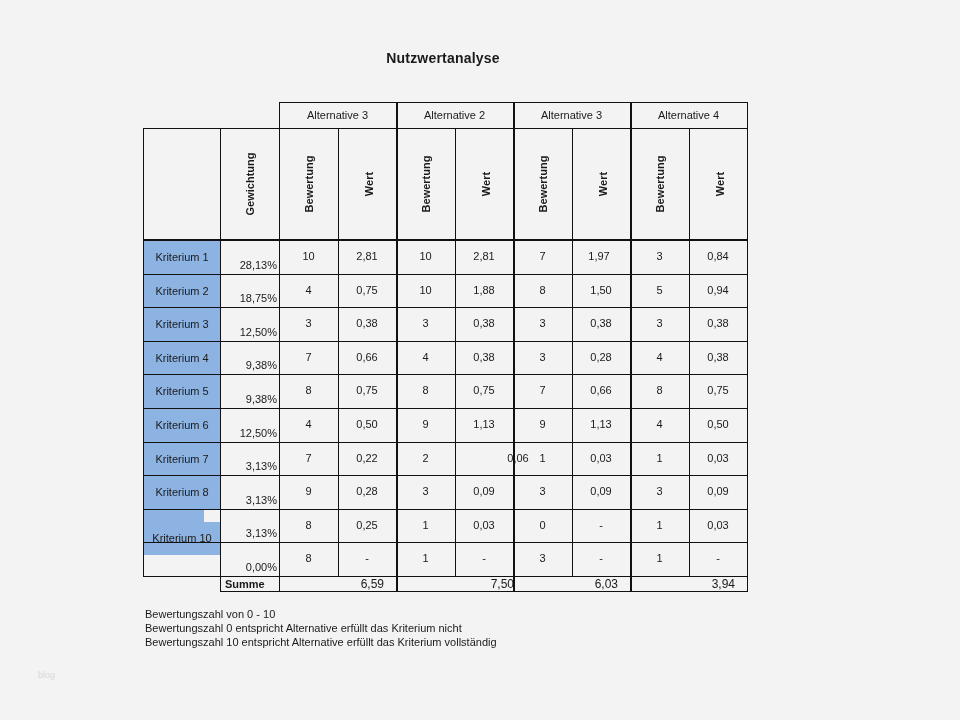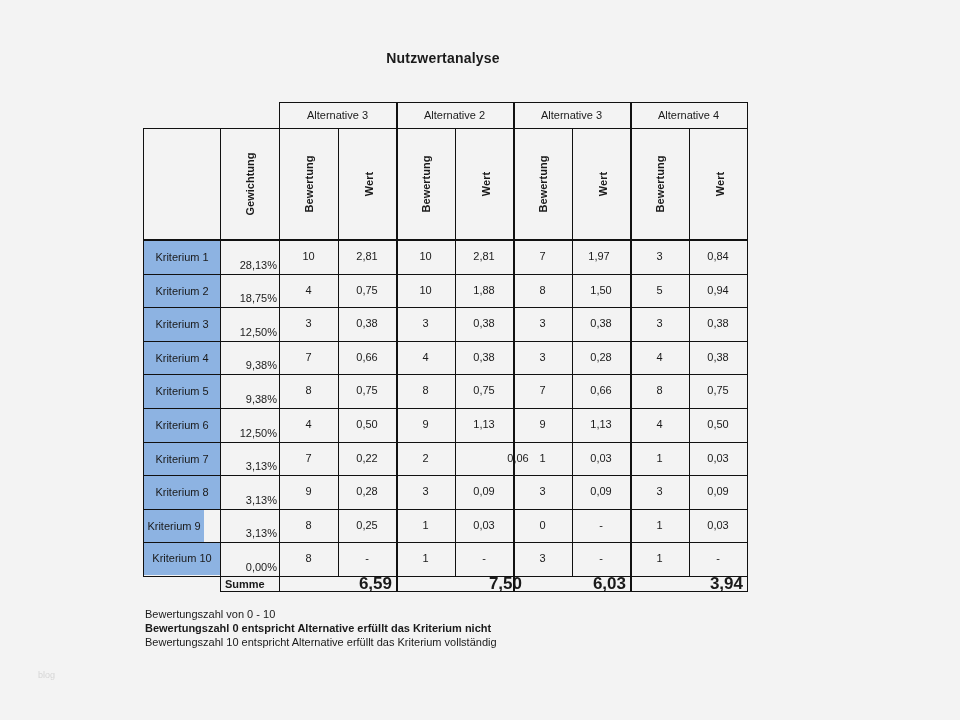--- a/index.html
+++ b/index.html
@@ -25,40 +25,40 @@
       position: absolute; transform: rotate(-90deg); transform-origin: center center;
       font-size: 11px; font-weight: bold; white-space: nowrap;
     }
     .crit {
       background: #8db3e2;
       justify-content: center; align-items: flex-start; padding-top: 10px;
     }
     .weight { justify-content: flex-end; align-items: flex-end; padding: 0 2px 3px 0; }
     .val { align-items: flex-start; padding-top: 10px; }
     .summe-label { justify-content: flex-start; padding-left: 5px; font-weight: bold; font-size: 11px; }
-    .summe-val { justify-content: flex-end; padding-right: 4px; font-weight: bold; font-size: 17px; }
+    .summe-val { justify-content: flex-end; padding-right: 12px; font-weight: normal; font-size: 12px; }
     .note { position: absolute; left: 145px; font-size: 11px; line-height: 13px; }
     .watermark { position: absolute; left: 38px; top: 670px; font-size: 9px; color: #d6d6d6; }
   </style>
 </head>
 <body>
 
 <div class="title">Nutzwertanalyse</div>
 
 <div id="table">
     <div class="cell crit" style="left: 144px; top: 241px; width: 76px; height: 32.6px;">Kriterium 1</div>
     <div class="cell crit" style="left: 144px; top: 274.6px; width: 76px; height: 32.6px;">Kriterium 2</div>
     <div class="cell crit" style="left: 144px; top: 308.2px; width: 76px; height: 32.6px;">Kriterium 3</div>
     <div class="cell crit" style="left: 144px; top: 341.8px; width: 76px; height: 32.6px;">Kriterium 4</div>
     <div class="cell crit" style="left: 144px; top: 375.4px; width: 76px; height: 32.6px;">Kriterium 5</div>
     <div class="cell crit" style="left: 144px; top: 409px; width: 76px; height: 32.6px;">Kriterium 6</div>
     <div class="cell crit" style="left: 144px; top: 442.6px; width: 76px; height: 32.6px;">Kriterium 7</div>
     <div class="cell crit" style="left: 144px; top: 476.2px; width: 76px; height: 32.6px;">Kriterium 8</div>
     <div class="cell crit" style="left: 144px; top: 509.8px; width: 60px; height: 32.6px;">Kriterium 9</div>
-    <div class="cell crit" style="left: 144px; top: 542px; width: 76px; height: 32.6px;">Kriterium 10</div>
+    <div class="cell crit" style="left: 144px; top: 522px; width: 76px; height: 32.6px;">Kriterium 10</div>
     <div class="cell alt-header" style="left: 279px; top: 102px; width: 117px; height: 26px;">Alternative 3</div>
     <div class="cell alt-header" style="left: 396px; top: 102px; width: 117px; height: 26px;">Alternative 2</div>
     <div class="cell alt-header" style="left: 513px; top: 102px; width: 117px; height: 26px;">Alternative 3</div>
     <div class="cell alt-header" style="left: 630px; top: 102px; width: 117px; height: 26px;">Alternative 4</div>
     <div class="vtext" style="left: 209.5px; top: 177px; width: 80px; height: 14px; text-align: center; line-height: 14px;">Gewichtung</div>
     <div class="vtext" style="left: 268.5px; top: 177px; width: 80px; height: 14px; text-align: center; line-height: 14px;">Bewertung</div>
     <div class="vtext" style="left: 329px; top: 177px; width: 80px; height: 14px; text-align: center; line-height: 14px;">Wert</div>
     <div class="vtext" style="left: 385.5px; top: 177px; width: 80px; height: 14px; text-align: center; line-height: 14px;">Bewertung</div>
     <div class="vtext" style="left: 446px; top: 177px; width: 80px; height: 14px; text-align: center; line-height: 14px;">Wert</div>
     <div class="vtext" style="left: 502.5px; top: 177px; width: 80px; height: 14px; text-align: center; line-height: 14px;">Bewertung</div>
@@ -181,16 +181,16 @@
     <div class="line" style="left: 396px; top: 102px; width: 2px; height: 490px;"></div>
     <div class="line" style="left: 455px; top: 128px; width: 1px; height: 449px;"></div>
     <div class="line" style="left: 513px; top: 102px; width: 2px; height: 490px;"></div>
     <div class="line" style="left: 572px; top: 128px; width: 1px; height: 449px;"></div>
     <div class="line" style="left: 630px; top: 102px; width: 2px; height: 490px;"></div>
     <div class="line" style="left: 689px; top: 128px; width: 1px; height: 449px;"></div>
     <div class="line" style="left: 747px; top: 102px; width: 1px; height: 490px;"></div>
   </div>
 
 <div class="note" style="top:608px;">Bewertungszahl von 0 - 10</div>
-<div class="note" style="top:622px;font-weight:bold;">Bewertungszahl 0 entspricht Alternative erfüllt das Kriterium nicht</div>
+<div class="note" style="top:622px;">Bewertungszahl 0 entspricht Alternative erfüllt das Kriterium nicht</div>
 <div class="note" style="top:636px;">Bewertungszahl 10 entspricht Alternative erfüllt das Kriterium vollständig</div>
 
 <div class="watermark">blog</div>
 
 </body></html>

